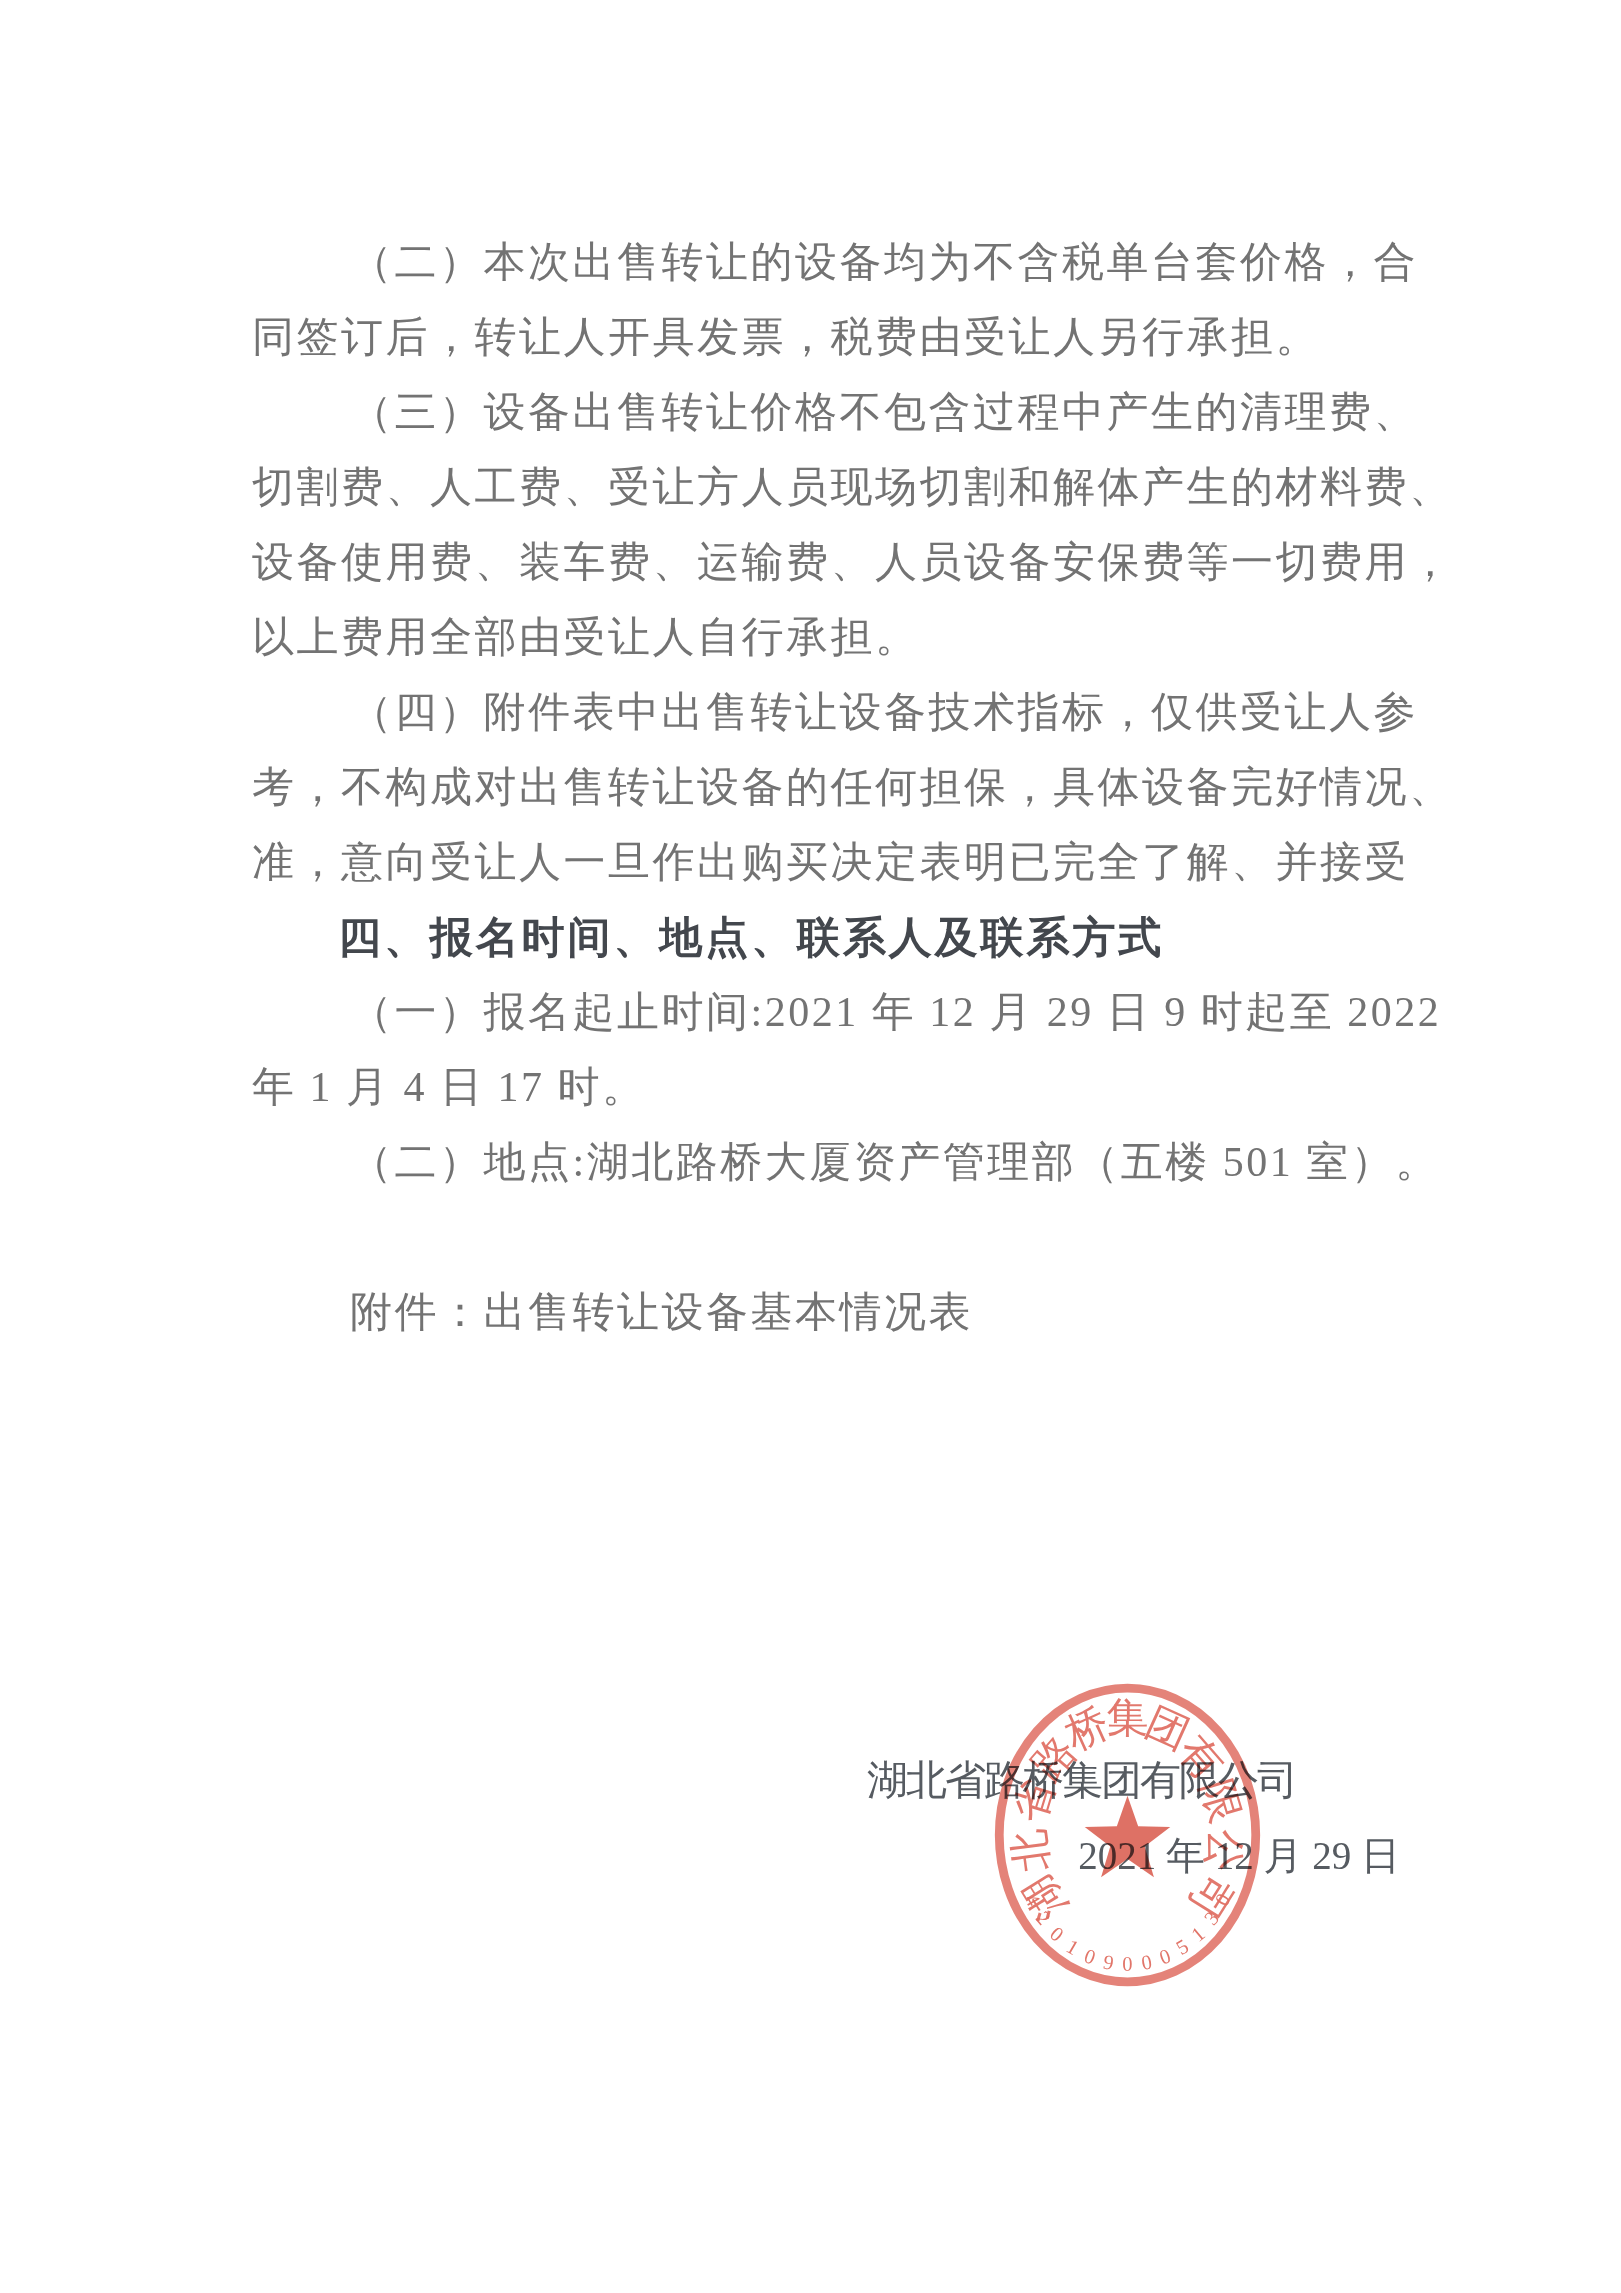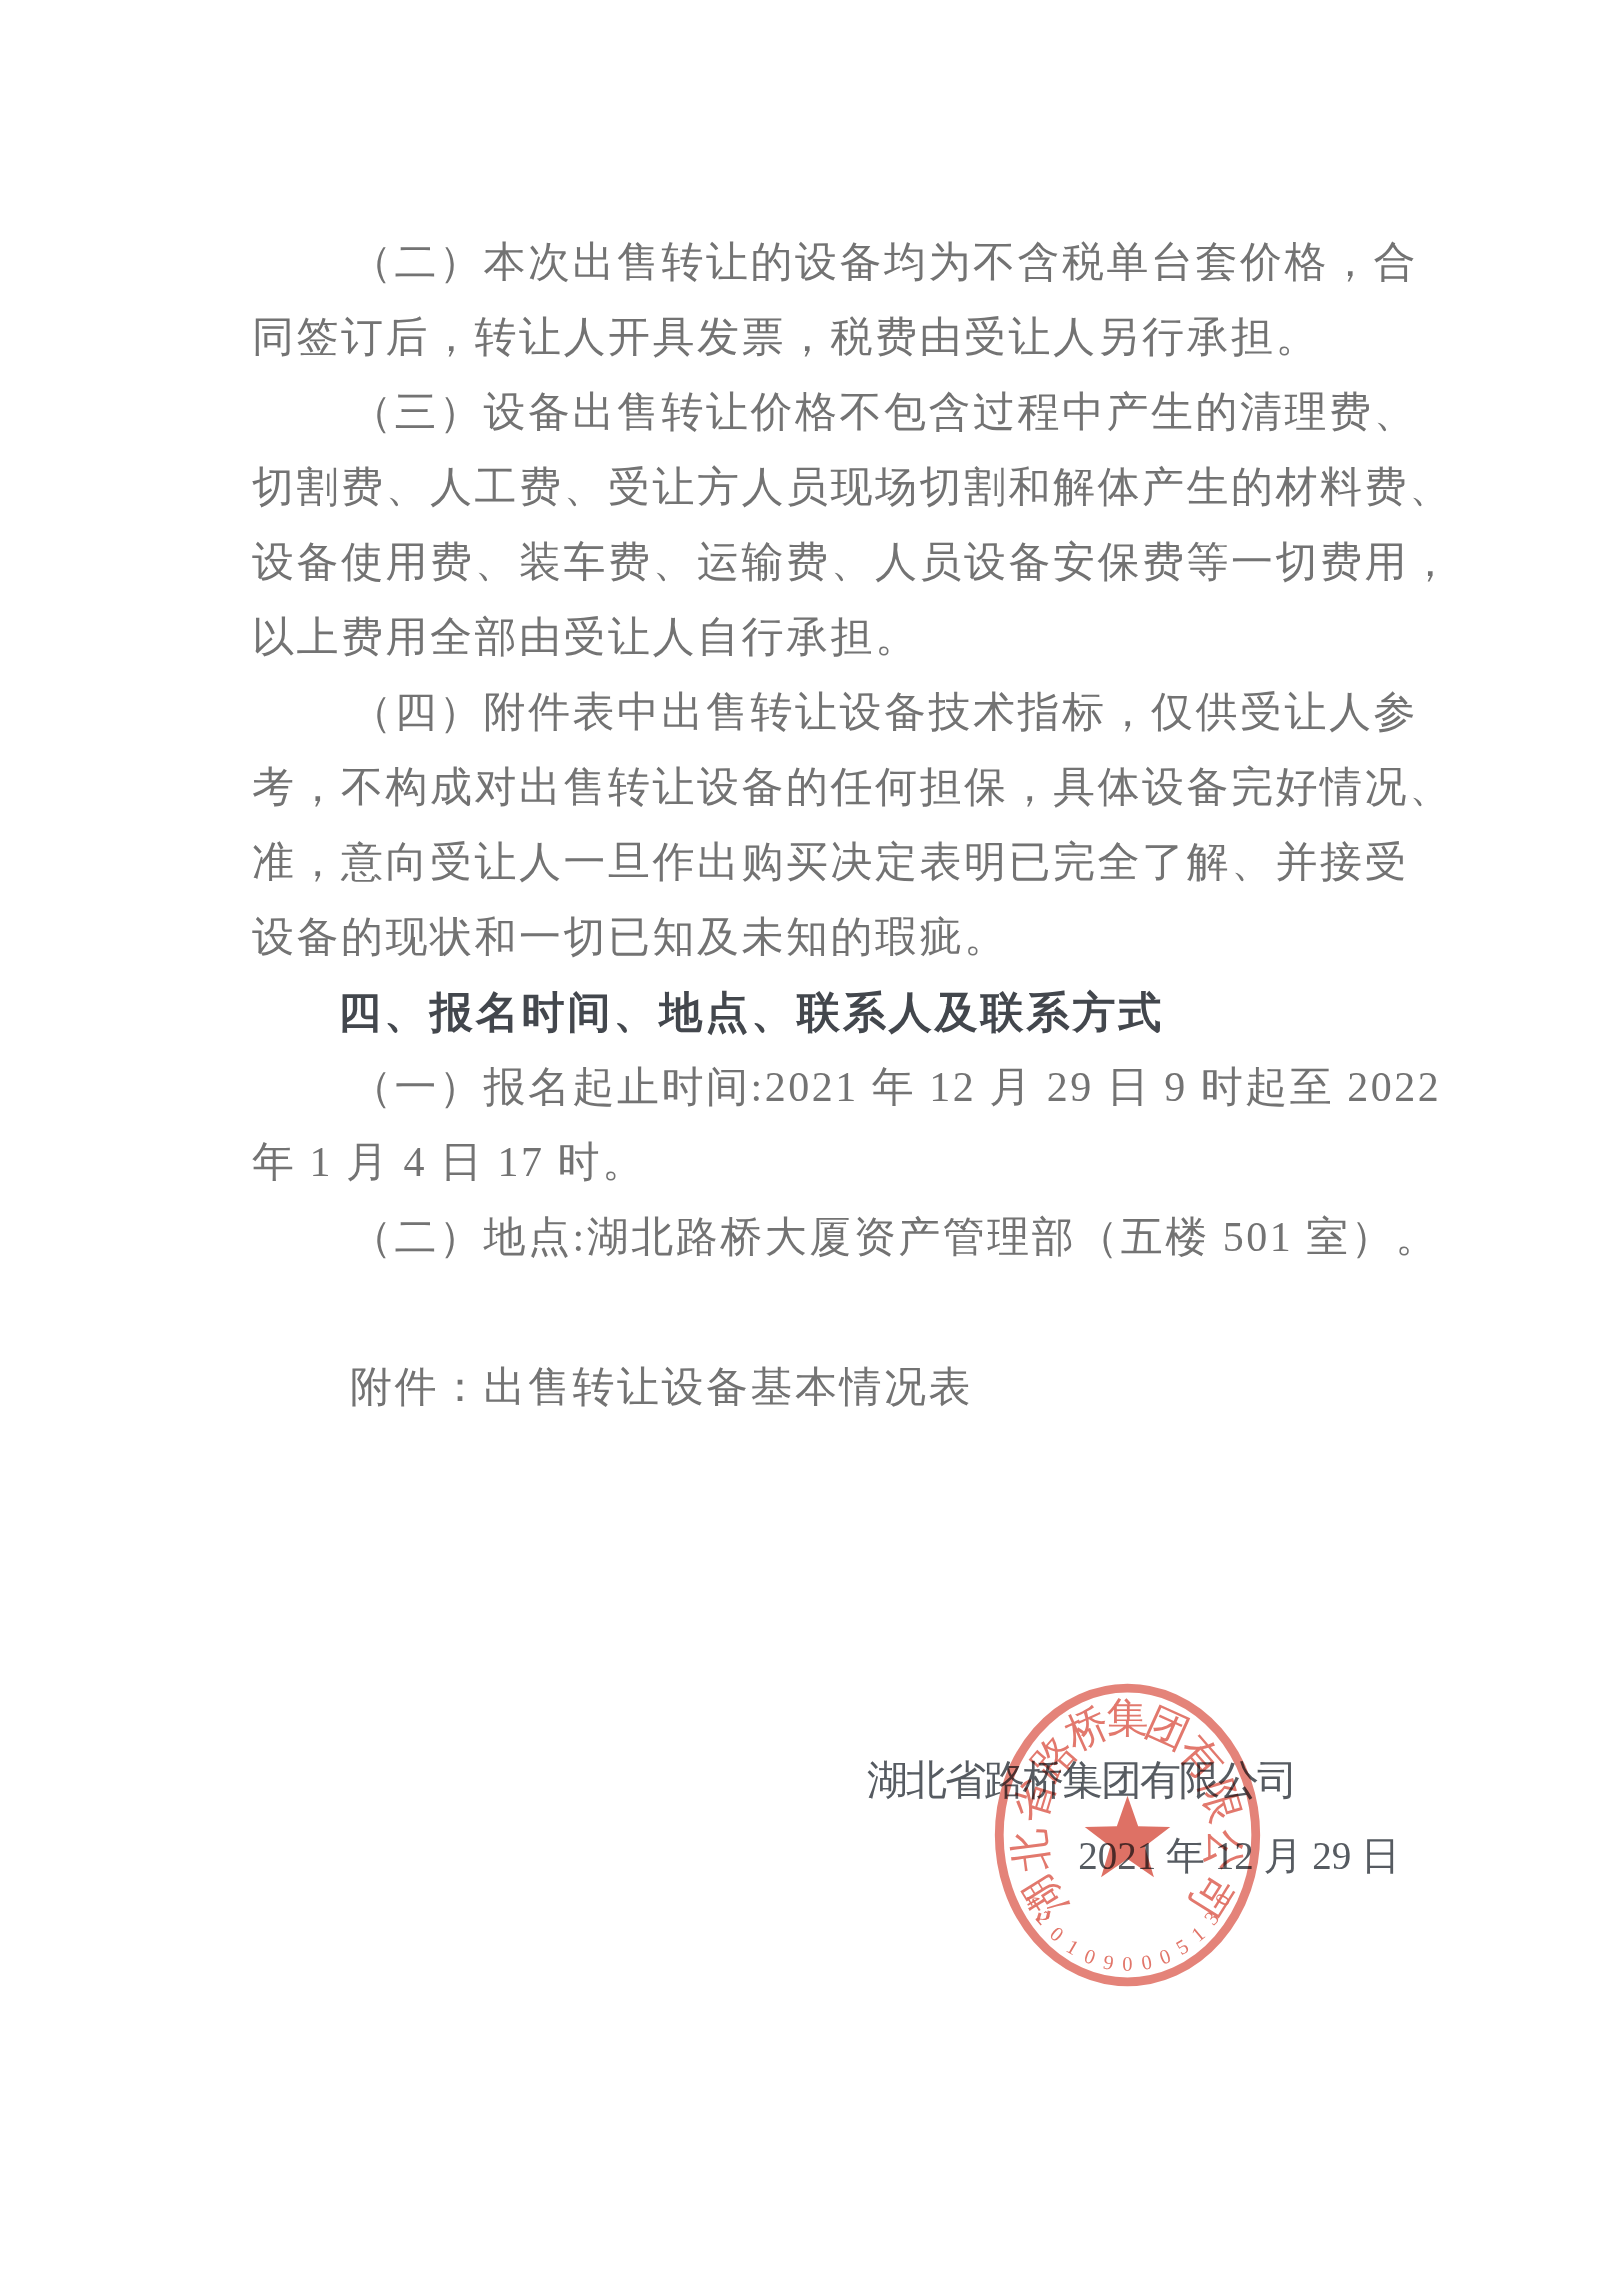--- a/index.html
+++ b/index.html
@@ -67,21 +67,20 @@
   <div class="text-column" style="color: rgb(87, 92, 99);">
       <div class="text-line indent">（二）本次出售转让的设备均为不含税单台套价格，合</div>
       <div class="text-line">同签订后，转让人开具发票，税费由受让人另行承担。</div>
       <div class="text-line indent">（三）设备出售转让价格不包含过程中产生的清理费、</div>
       <div class="text-line">切割费、人工费、受让方人员现场切割和解体产生的材料费、</div>
       <div class="text-line">设备使用费、装车费、运输费、人员设备安保费等一切费用，</div>
       <div class="text-line">以上费用全部由受让人自行承担。</div>
       <div class="text-line indent">（四）附件表中出售转让设备技术指标，仅供受让人参</div>
       <div class="text-line">考，不构成对出售转让设备的任何担保，具体设备完好情况、</div>
       <div class="text-line">准，意向受让人一旦作出购买决定表明已完全了解、并接受</div>
-      <div class="text-line">设备的现状和一切已知及未知的瑕疵。</div>
       <div class="text-line indent bold-line">四、报名时间、地点、联系人及联系方式</div>
       <div class="text-line indent">（一）报名起止时间:2021 年 12 月 29 日 9 时起至 2022</div>
       <div class="text-line">年 1 月 4 日 17 时。</div>
       <div class="text-line indent">（二）地点:湖北路桥大厦资产管理部（五楼 501 室）。</div>
       <div class="text-line indent" style="margin-top: 75px;">附件：出售转让设备基本情况表</div>
     </div>
 
   <div class="signature-company">湖北省路桥集团有限公司</div>
 
   <div class="signature-date">2021 年 12 月 29 日</div>

